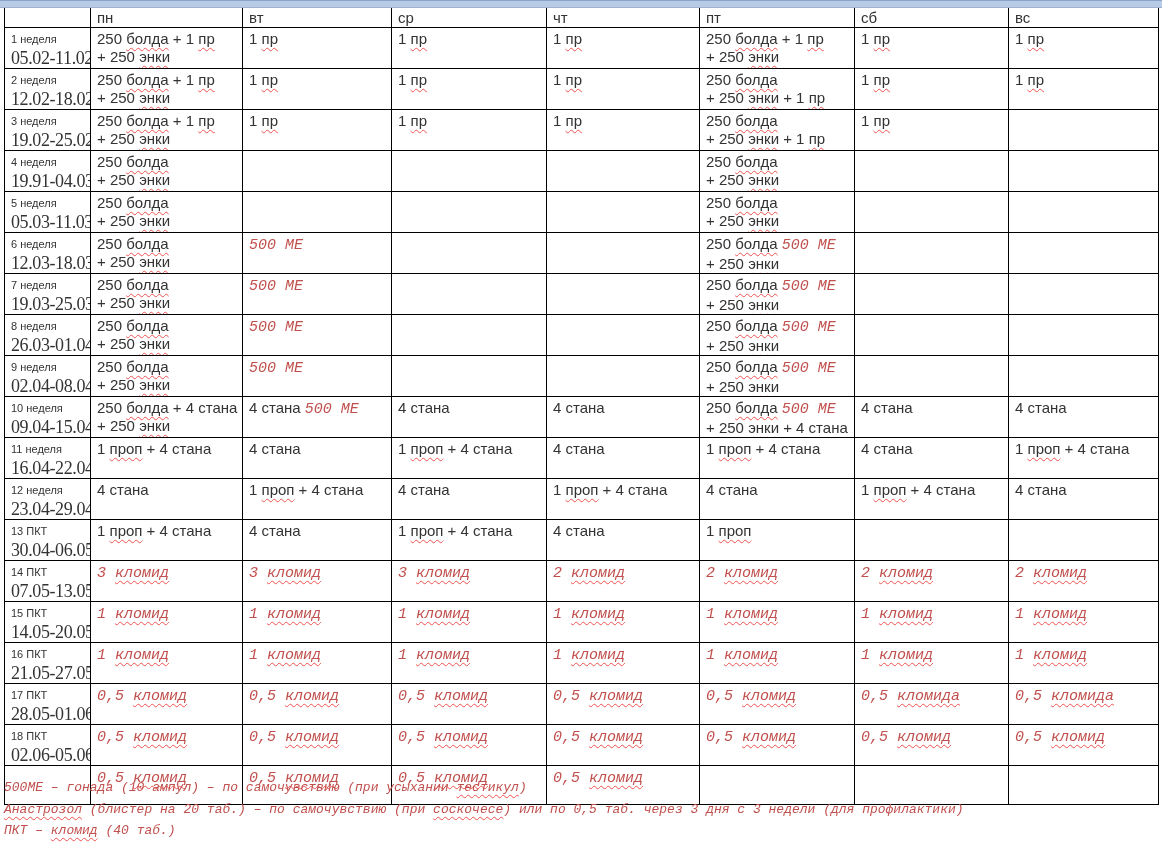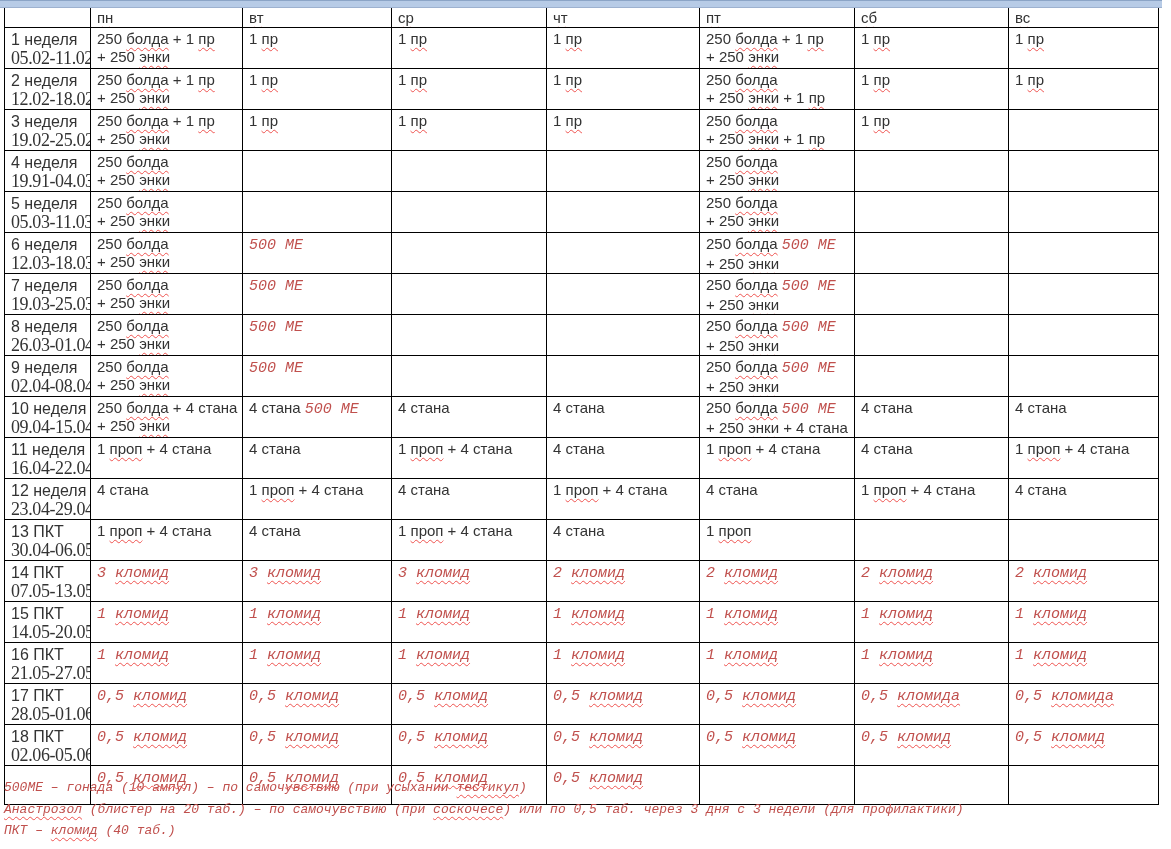--- a/index.html
+++ b/index.html
@@ -15,21 +15,21 @@
     position:absolute;left:4px;top:8px;width:1154px;
     border-collapse:collapse;table-layout:fixed;font-size:15px;
   }
   .sched th,.sched td{
     border:1px solid #000000;vertical-align:top;text-align:left;
     padding:2px 4px 0 6px;overflow:hidden;white-space:nowrap;
     font-weight:normal;line-height:18px;
   }
   .sched thead th{height:17px;padding-top:1px;border-top:none;}
   .sched tbody td{height:36px;}
-  .wk{font-size:16px;line-height:19px;}
+  .wk{font-size:11px;line-height:19px;}
   .dt{font-size:18px;letter-spacing:-0.4px;line-height:19px;font-family:Liberation Serif, serif;}
   .red-italic{color:#c0504d;font-style:italic;font-family:Liberation Mono, monospace;}
   .sq{
     text-decoration-line:underline;text-decoration-style:wavy;
     text-decoration-color:#ef5350;text-decoration-thickness:1px;
     text-underline-offset:3px;
   }
   .notes{position:absolute;left:4px;top:777px;font-size:13px;line-height:21.5px;}
   .notes .note-line{white-space:nowrap;}
 </style>

